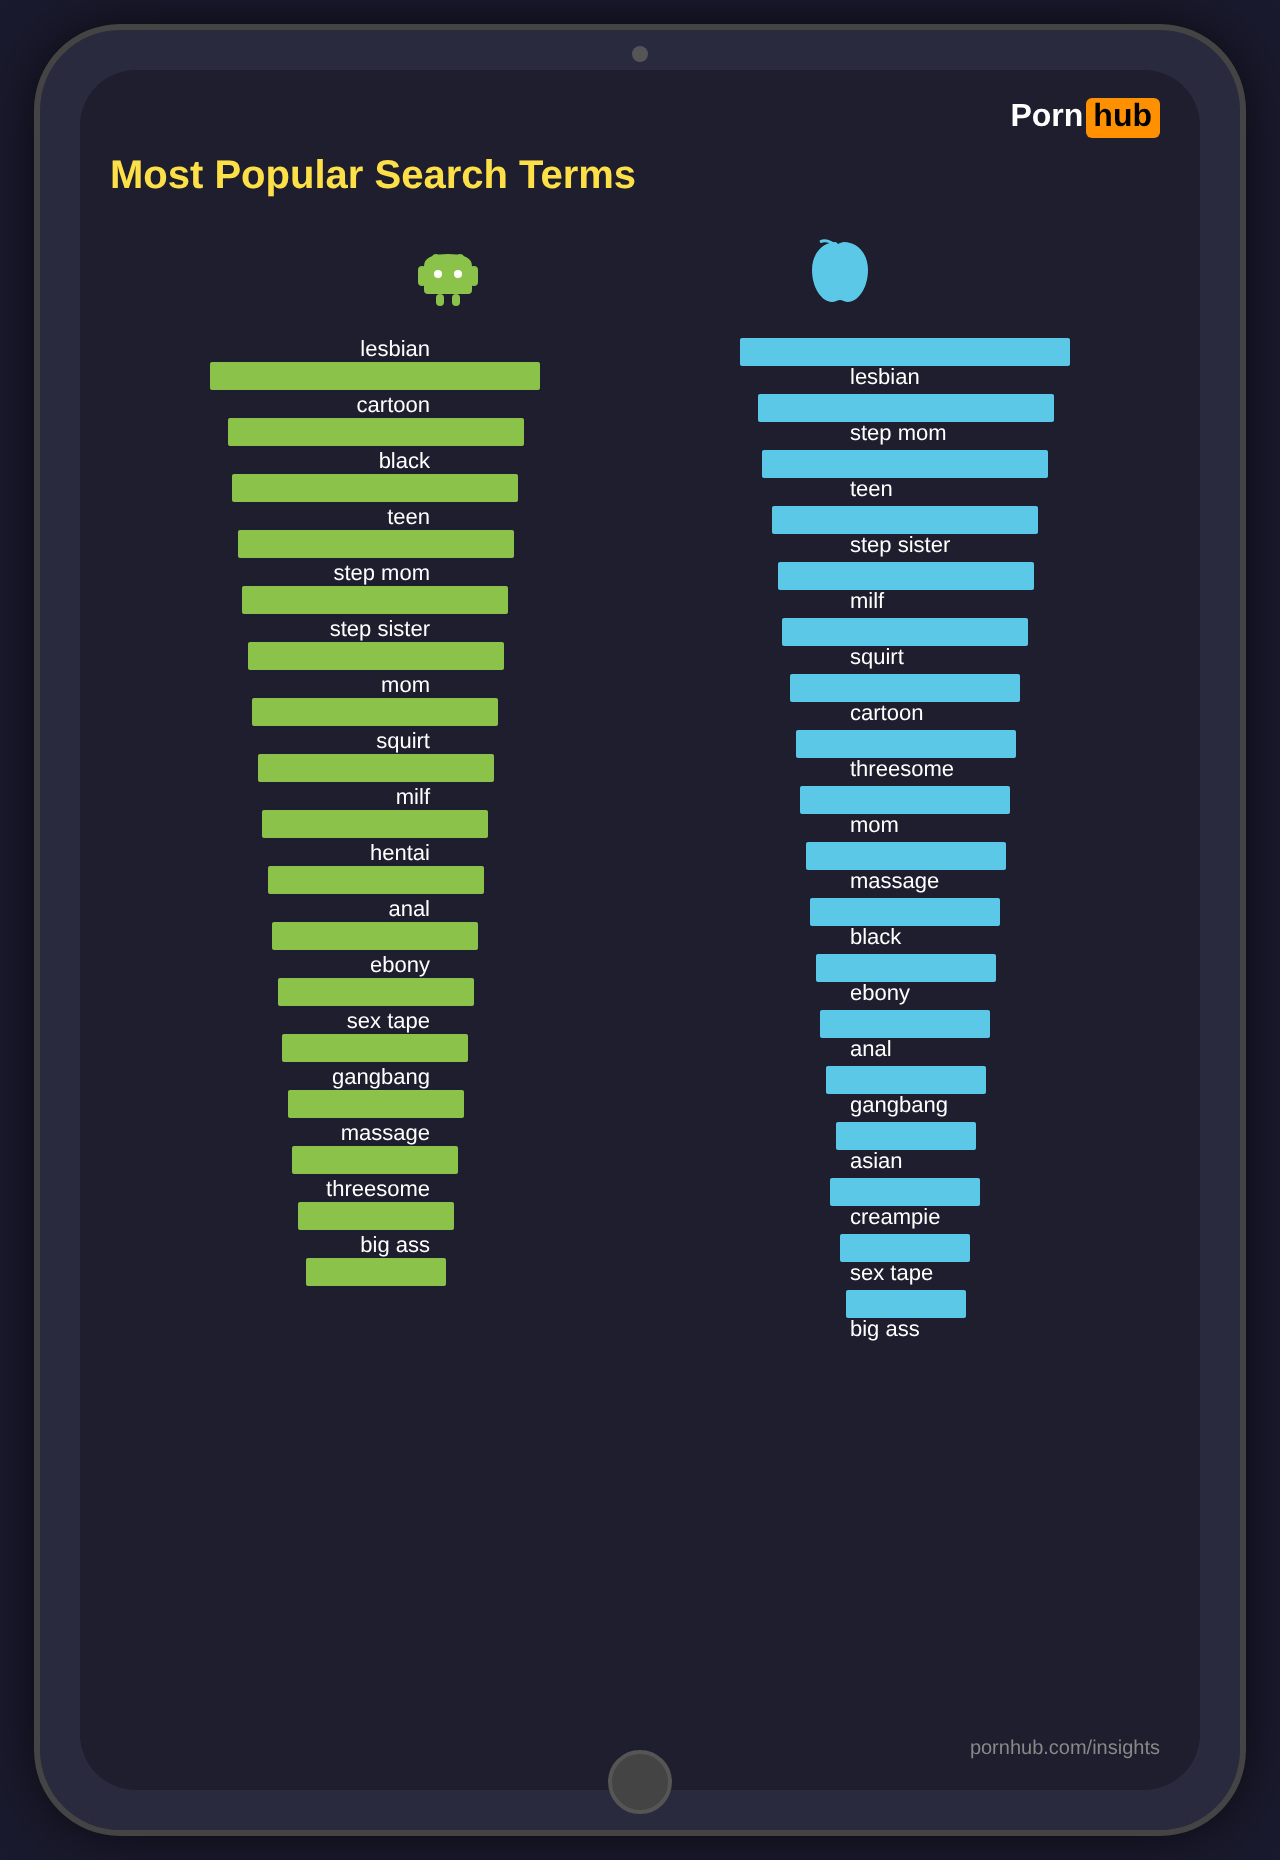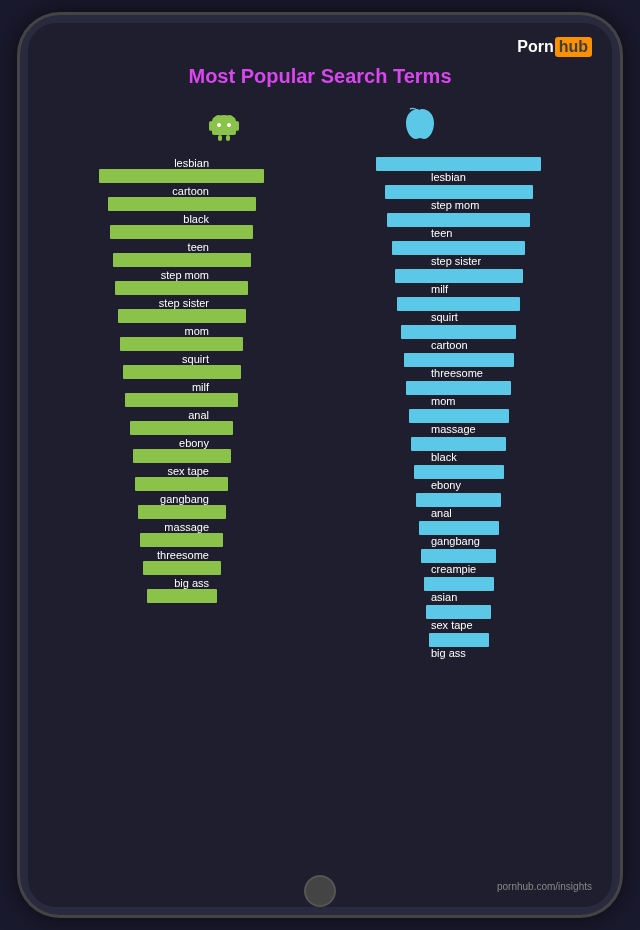--- a/index.html
+++ b/index.html
@@ -11,21 +11,21 @@
       align-items: center;
       justify-content: center;
       font-family: Arial, sans-serif;
       overflow: hidden;
     }
     .tablet {
       width: 600px;
       height: 900px;
       background: #2a2a3e;
       border-radius: 40px;
-      padding: 8px;
+      padding: 20px;
       position: relative;
       box-shadow: 0 0 0 3px #444, 0 0 30px rgba(0,0,0,0.8);
     }
     .tablet-inner {
       width: 100%;
       height: 100%;
       background: #1e1e2e;
       border-radius: 28px;
       overflow: hidden;
       position: relative;
@@ -65,28 +65,28 @@
       right: 20px;
       display: flex;
       align-items: center;
       font-size: 16px;
       font-weight: bold;
       color: white;
       z-index: 10;
     }
     .logo-hub {
       background: #ff9000;
-      color: #404040;
+      color: #000000;
       padding: 1px 4px;
       border-radius: 3px;
       margin-left: 1px;
     }
     .title-section {
-      text-align: center;
-      color: #d946ef;
+      text-align: left;
+      color: #fde047;
       margin-top: 20px;
       margin-bottom: 10px;
     }
     .title-section h1 {
       font-size: 20px;
       font-weight: bold;
       line-height: 1.3;
     }
     .icons-row {
       display: flex;
@@ -239,20 +239,24 @@
     </div>
             <div class="bar-row bar-row-left">
       <span class="label">squirt</span>
       <div class="bar bar-android" style="width:118px"></div>
     </div>
             <div class="bar-row bar-row-left">
       <span class="label">milf</span>
       <div class="bar bar-android" style="width:113px"></div>
     </div>
             <div class="bar-row bar-row-left">
+      <span class="label">hentai</span>
+      <div class="bar bar-android" style="width:108px"></div>
+    </div>
+            <div class="bar-row bar-row-left">
       <span class="label">anal</span>
       <div class="bar bar-android" style="width:103px"></div>
     </div>
             <div class="bar-row bar-row-left">
       <span class="label">ebony</span>
       <div class="bar bar-android" style="width:98px"></div>
     </div>
             <div class="bar-row bar-row-left">
       <span class="label">sex tape</span>
       <div class="bar bar-android" style="width:93px"></div>
@@ -326,26 +330,26 @@
     </div>
             <div class="bar-row bar-row-right">
       <div class="bar bar-ios" style="width:85px"></div>
       <span class="label label-right">anal</span>
     </div>
             <div class="bar-row bar-row-right">
       <div class="bar bar-ios" style="width:80px"></div>
       <span class="label label-right">gangbang</span>
     </div>
             <div class="bar-row bar-row-right">
+      <div class="bar bar-ios" style="width:70px"></div>
+      <span class="label label-right">asian</span>
+    </div>
+            <div class="bar-row bar-row-right">
       <div class="bar bar-ios" style="width:75px"></div>
       <span class="label label-right">creampie</span>
-    </div>
-            <div class="bar-row bar-row-right">
-      <div class="bar bar-ios" style="width:70px"></div>
-      <span class="label label-right">asian</span>
     </div>
             <div class="bar-row bar-row-right">
       <div class="bar bar-ios" style="width:65px"></div>
       <span class="label label-right">sex tape</span>
     </div>
             <div class="bar-row bar-row-right">
       <div class="bar bar-ios" style="width:60px"></div>
       <span class="label label-right">big ass</span>
     </div>
           </div>

